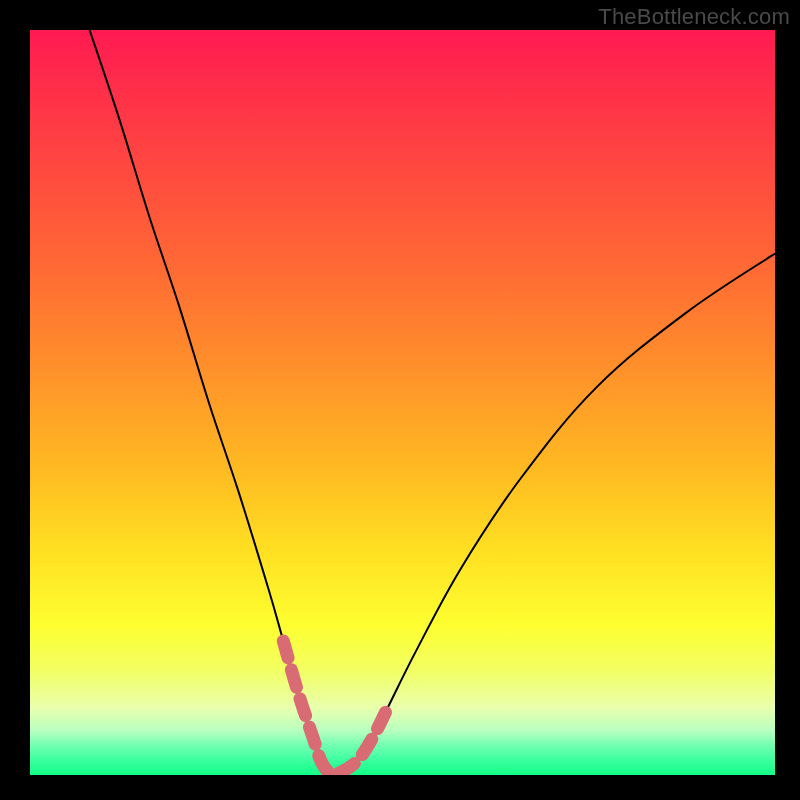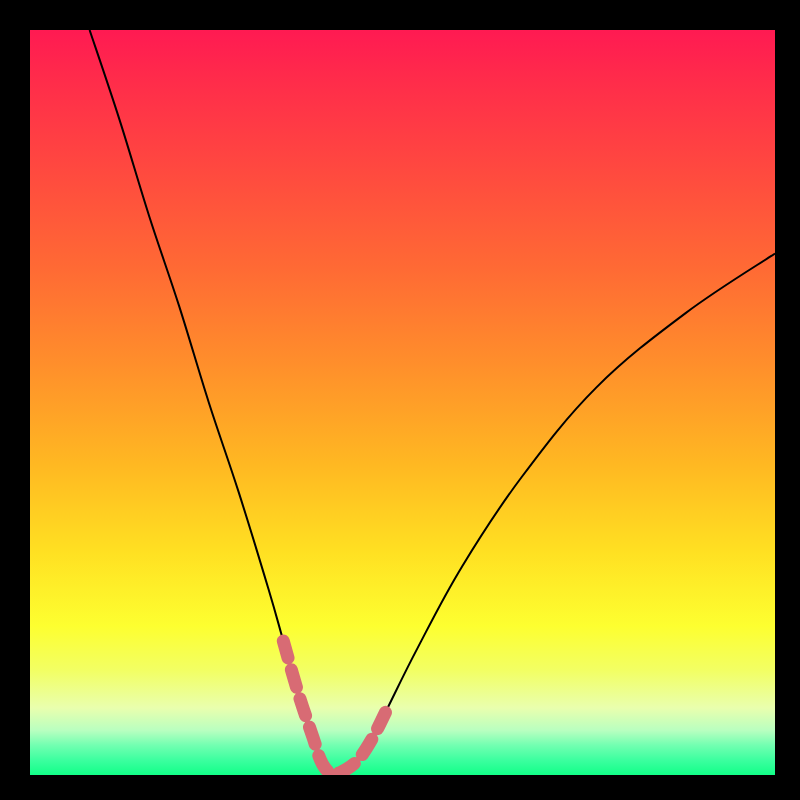--- a/index.html
+++ b/index.html
@@ -70,20 +70,21 @@
     stroke-width: 13;
     stroke-linecap: round;
     fill: none;
     stroke-dasharray: 18 12;
   }
 </style>
 </head>
 <body>
 
 <div class="frame">
+  <div class="watermark">TheBottleneck.com</div>
 
   <div class="plot-area">
     <div class="gradient-bg"></div>
 
     <svg class="curves" viewBox="0 0 745 745" preserveAspectRatio="none">
       <path id="main-curve" class="black-curve" d="M 59.6 0 C 64.964 16.091999999999995, 78.672 55.87499999999998, 89.39999999999999 89.39999999999998 C 100.12799999999999 122.92499999999998, 108.47200000000001 152.725, 119.2 186.25 C 129.928 219.775, 138.272 242.12499999999997, 149 275.65 C 159.728 309.17499999999995, 168.07199999999997 338.975, 178.79999999999998 372.5 C 189.528 406.025, 197.872 428.375, 208.60000000000002 461.9 C 219.32800000000003 495.42499999999995, 230.354 531.93, 238.4 558.75 C 246.446 585.57, 247.936 592.126, 253.3 610.9 C 258.664 629.674, 262.836 645.617, 268.2 663.05 C 273.56399999999996 680.483, 279.077 695.681, 283.1 707.75 C 287.12300000000005 719.819, 287.868 724.0655, 290.55 730.1 C 293.232 736.1345, 295.318 738.9952999999999, 298 741.275 C 300.682 743.5547, 302.768 742.765, 305.45 742.765 C 308.132 742.765, 308.87699999999995 743.5547, 312.9 741.275 C 316.923 738.9952999999999, 322.43600000000004 736.1345, 327.8 730.1 C 333.164 724.0655, 337.336 717.137, 342.7 707.75 C 348.06399999999996 698.363, 349.554 694.042, 357.59999999999997 677.95 C 365.64599999999996 661.8580000000001, 373.99 643.8290000000001, 387.40000000000003 618.35 C 400.81000000000006 592.871, 413.32599999999996 567.2429999999999, 432.09999999999997 536.4 C 450.87399999999997 505.55699999999996, 467.562 479.18399999999997, 491.70000000000005 447 C 515.8380000000001 414.81600000000003, 536.6980000000001 387.102, 566.2 357.59999999999997 C 595.702 328.09799999999996, 623.416 307.238, 655.6 283.1 C 687.784 258.96200000000005, 728.908 234.228, 745 223.5"></path>
       <path id="highlight-curve" class="pink-dash" d="M 253.3 610.9 C 255.982 620.2869999999999, 262.836 645.617, 268.2 663.05 C 273.56399999999996 680.483, 279.077 695.681, 283.1 707.75 C 287.12300000000005 719.819, 287.868 724.0655, 290.55 730.1 C 293.232 736.1345, 295.318 738.9952999999999, 298 741.275 C 300.682 743.5547, 302.768 742.765, 305.45 742.765 C 308.132 742.765, 308.87699999999995 743.5547, 312.9 741.275 C 316.923 738.9952999999999, 322.43600000000004 736.1345, 327.8 730.1 C 333.164 724.0655, 337.336 717.137, 342.7 707.75 C 348.06399999999996 698.363, 354.91799999999995 683.3140000000001, 357.59999999999997 677.95"></path>
     </svg>
   </div>
 </div>

